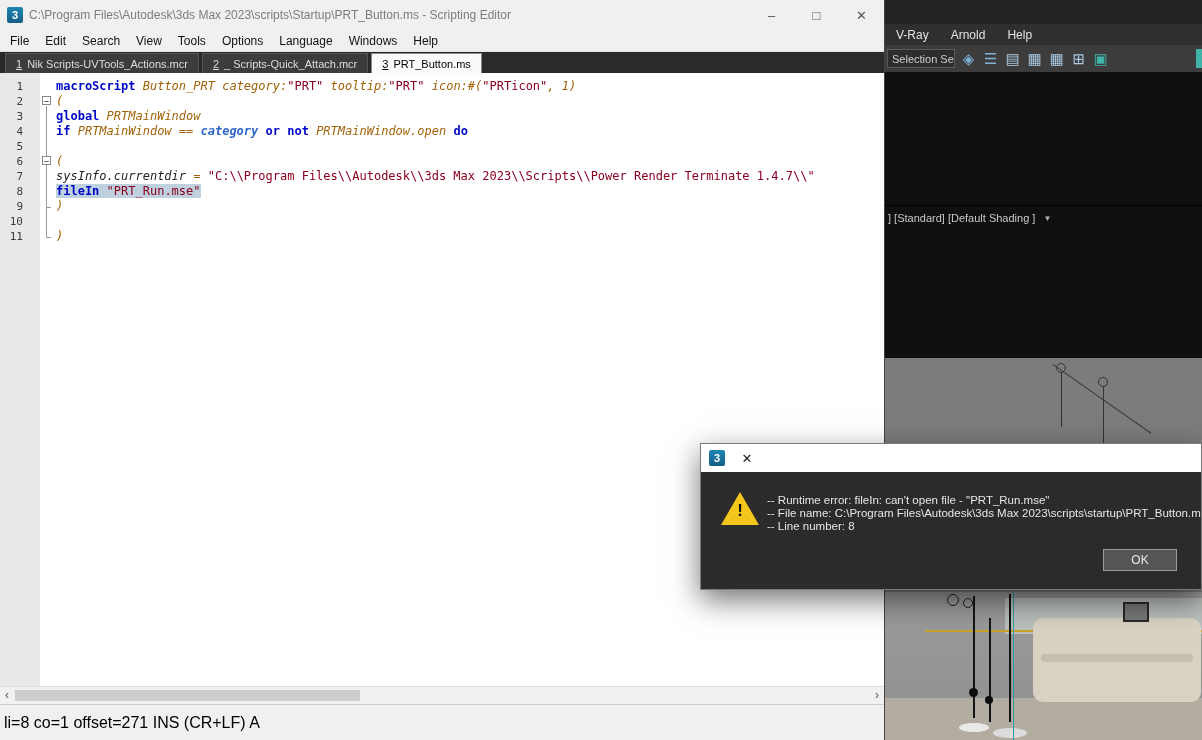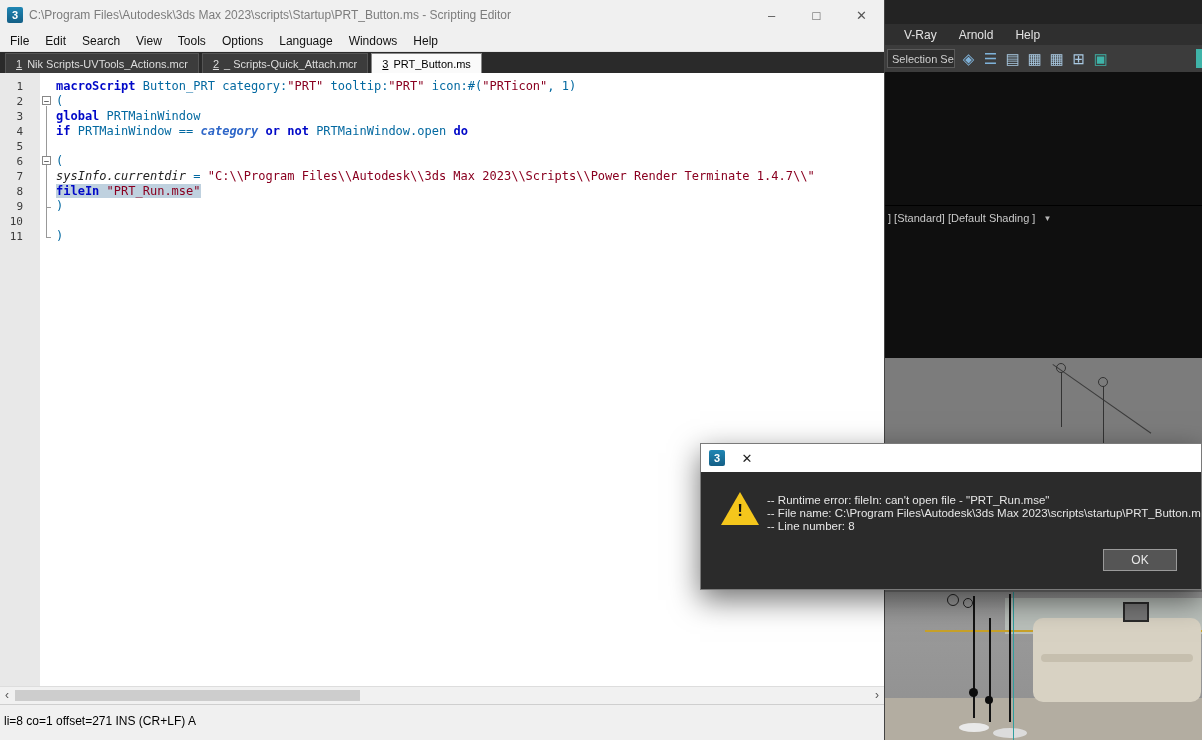--- a/index.html
+++ b/index.html
@@ -4,21 +4,21 @@
 <style>
   html,body{margin:0;padding:0;}
   body{width:1202px;height:740px;position:relative;overflow:hidden;background:#111;
        font-family:"Liberation Sans",sans-serif;}
   .screen{position:absolute;inset:0;}
 
   
   .max{position:absolute;left:885px;top:0;width:317px;height:740px;background:#151515;}
   .max-top{position:absolute;top:0;left:0;right:0;height:24px;background:#232323;}
   .max-menubar{position:absolute;top:24px;left:0;right:0;height:21px;background:#2f2f2f;
-               display:flex;align-items:center;padding-left:8px;box-sizing:border-box;}
+               display:flex;align-items:center;padding-left:0;box-sizing:border-box;}
   .max-menu-item{padding:0 11px;font-size:12px;color:#e2e2e2;white-space:nowrap;}
   .max-toolbar{position:absolute;top:45px;left:0;right:0;height:27px;background:#3c3c3c;
                display:flex;align-items:center;gap:4px;padding:0 2px;box-sizing:border-box;}
   .sel-combo{width:68px;height:19px;background:#2d2d2d;border:1px solid #5a5a5a;color:#cfcfcf;
              font-size:11px;display:flex;align-items:center;padding:0 4px;box-sizing:border-box;white-space:nowrap;overflow:hidden;}
   .sel-combo-arrow{margin-left:auto;font-size:9px;color:#9a9a9a;}
   .max-icons{display:flex;align-items:center;gap:3px;}
   .max-icon{width:19px;height:19px;font-size:15px;line-height:19px;text-align:center;}
   .edge-icon{position:absolute;right:0;top:4px;width:6px;height:19px;background:#3fb3a8;}
   .vdark{position:absolute;top:72px;left:0;right:0;height:286px;background:#0f0f0f;}
@@ -78,35 +78,35 @@
   .foldcol{position:absolute;left:40px;top:0;bottom:0;width:16px;background:#fff;}
   .foldbox{position:absolute;left:2px;width:9px;height:9px;border:1px solid #888;background:#fff;
            color:#333;font:9px/8px "DejaVu Sans Mono",monospace;text-align:center;box-sizing:border-box;}
   .foldline{position:absolute;left:6px;width:1px;background:#999;}
   .foldtick{position:absolute;left:6px;width:5px;height:1px;background:#999;}
   .lines{position:absolute;left:56px;top:6px;right:0;
          font-family:"DejaVu Sans Mono",monospace;font-size:12px;line-height:15px;}
   .cl{height:15px;white-space:pre;}
   .linewrap{display:inline;}
   .cl.sel .linewrap{background:#bfd1df;}
-  .tk-pl{color:#0369a1;}
+  .tk-pl{color:#a16207;font-style:italic;}
   .tk-kw{color:#0008c8;font-weight:bold;}
   .tk-str{color:#8a0020;}
   .tk-undef{color:#2e66c8;font-style:italic;font-weight:bold;}
   .tk-var{color:#222;font-style:italic;}
   .hscroll{position:absolute;left:0;bottom:36px;width:884px;height:18px;background:#f1f1f1;
            border-top:1px solid #ddd;box-sizing:border-box;}
   .scroll-arrow{position:absolute;top:0;width:14px;height:17px;color:#555;font-size:12px;
                 line-height:16px;text-align:center;}
   .scroll-arrow.left{left:0;}
   .scroll-arrow.right{right:0;}
   .scroll-thumb{position:absolute;left:15px;top:3px;width:345px;height:11px;background:#cdcdcd;}
   .e-status{position:absolute;left:0;bottom:0;width:884px;height:36px;background:#f0f0f0;
             border-top:1px solid #cfcfcf;box-sizing:border-box;padding:9px 0 0 4px;
-            font-size:12px;color:#000;}
+            font-size:16px;color:#000;}
 
   
   .dialog{position:absolute;left:700px;top:443px;width:502px;height:147px;background:#2b2b2b;
           border:1px solid #7a7a7a;box-sizing:border-box;box-shadow:0 10px 28px rgba(0,0,0,.55);}
   .d-titlebar{height:28px;background:#fff;display:flex;align-items:center;padding:0 8px;box-sizing:border-box;}
   .d-icon{width:16px;height:16px;background:linear-gradient(#1f86b4,#145f86);color:#fff;font-size:11px;
           font-weight:bold;line-height:16px;text-align:center;border-radius:2px;margin-right:8px;flex:0 0 auto;}
   .d-title{font-size:12px;color:#000;flex:1 1 auto;white-space:nowrap;overflow:hidden;}
   .d-close{width:28px;text-align:center;color:#222;font-size:13px;flex:0 0 auto;}
   .d-body{position:relative;height:117px;}

